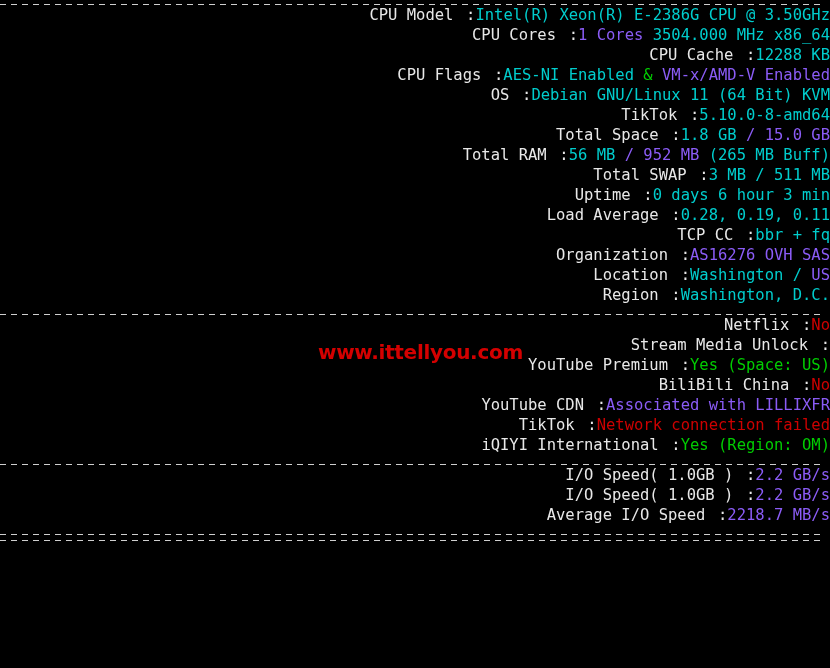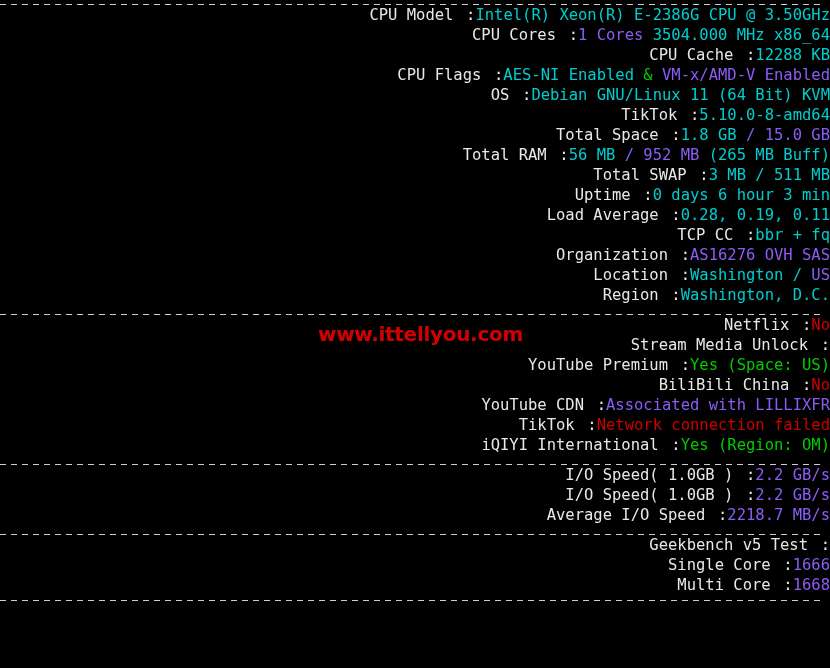--- a/index.html
+++ b/index.html
@@ -63,21 +63,21 @@
   .c-cyan   { color: #00cdcd; }
   .c-yellow { color: #8b5cf6; }
   .c-green  { color: #00cd00; }
   .c-red    { color: #cd0000; }
   .block { }
   .gap { height: 9px; }
   .gap-sm { height: 5px; }
   .watermark {
     position: absolute;
     left: 318px;
-    top: 318px;
+    top: 336px;
     font-family: "DejaVu Sans", "Liberation Sans", sans-serif;
     font-weight: bold;
     font-size: 20px;
     letter-spacing: -0.3px;
     color: #d40000;
     white-space: nowrap;
     z-index: 5;
     text-align: right;
   }
 </style>
@@ -124,24 +124,19 @@
 
   <div class="rows block">
       <div class="row"><span class="label">I/O Speed( 1.0GB )</span><span class="colon">:</span><span class="val c-yellow">2.2 GB/s</span></div>
       <div class="row"><span class="label">I/O Speed( 1.0GB )</span><span class="colon">:</span><span class="val c-yellow">2.2 GB/s</span></div>
       <div class="row"><span class="label">Average I/O Speed</span><span class="colon">:</span><span class="val c-yellow">2218.7 MB/s</span></div>
     </div>
 
   <div class="gap"></div>
   <div class="sep"></div>
 
-  <div class="rows block">
-      <div class="row"><span class="label">Geekbench v5 Test</span><span class="colon">:</span></div>
-      <div class="row"><span class="label">      Single Core</span><span class="colon">:</span><span class="val c-yellow">1666</span></div>
-      <div class="row"><span class="label">      Multi Core</span><span class="colon">:</span><span class="val c-yellow">1668</span></div>
-    </div>
 
   <div class="gap-sm"></div>
   <div class="sep"></div>
 
   <div class="watermark">www.ittellyou.com</div>
 
 </div>
 
 </body></html>

